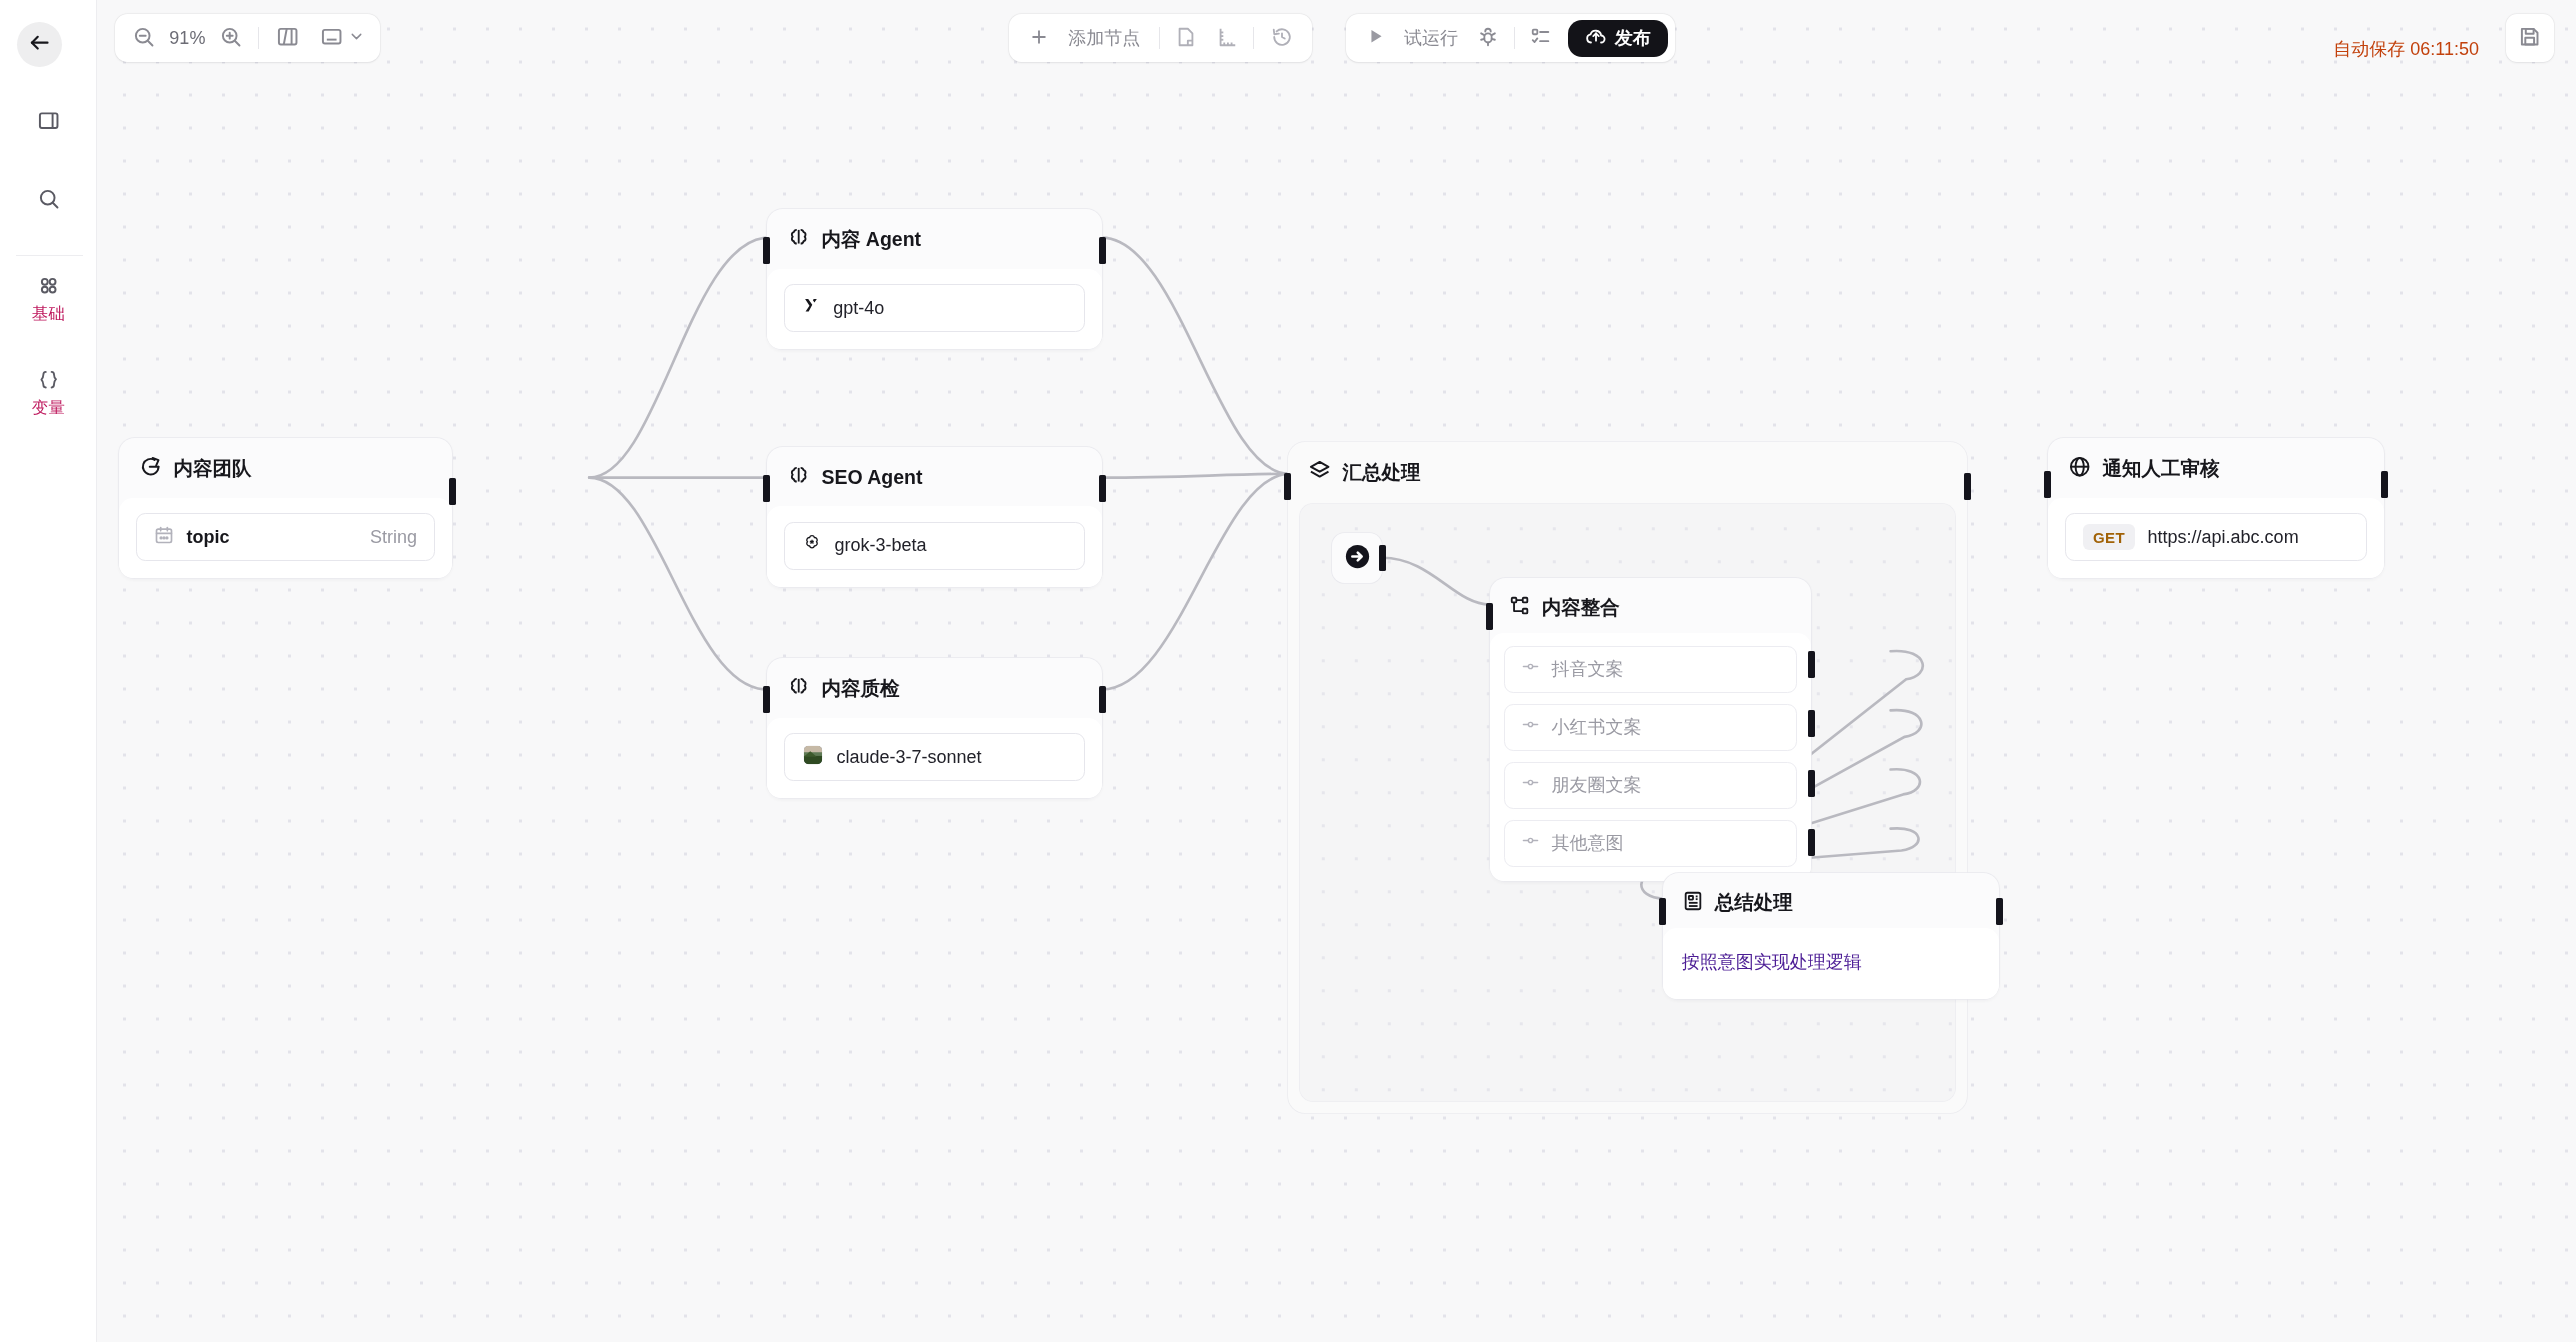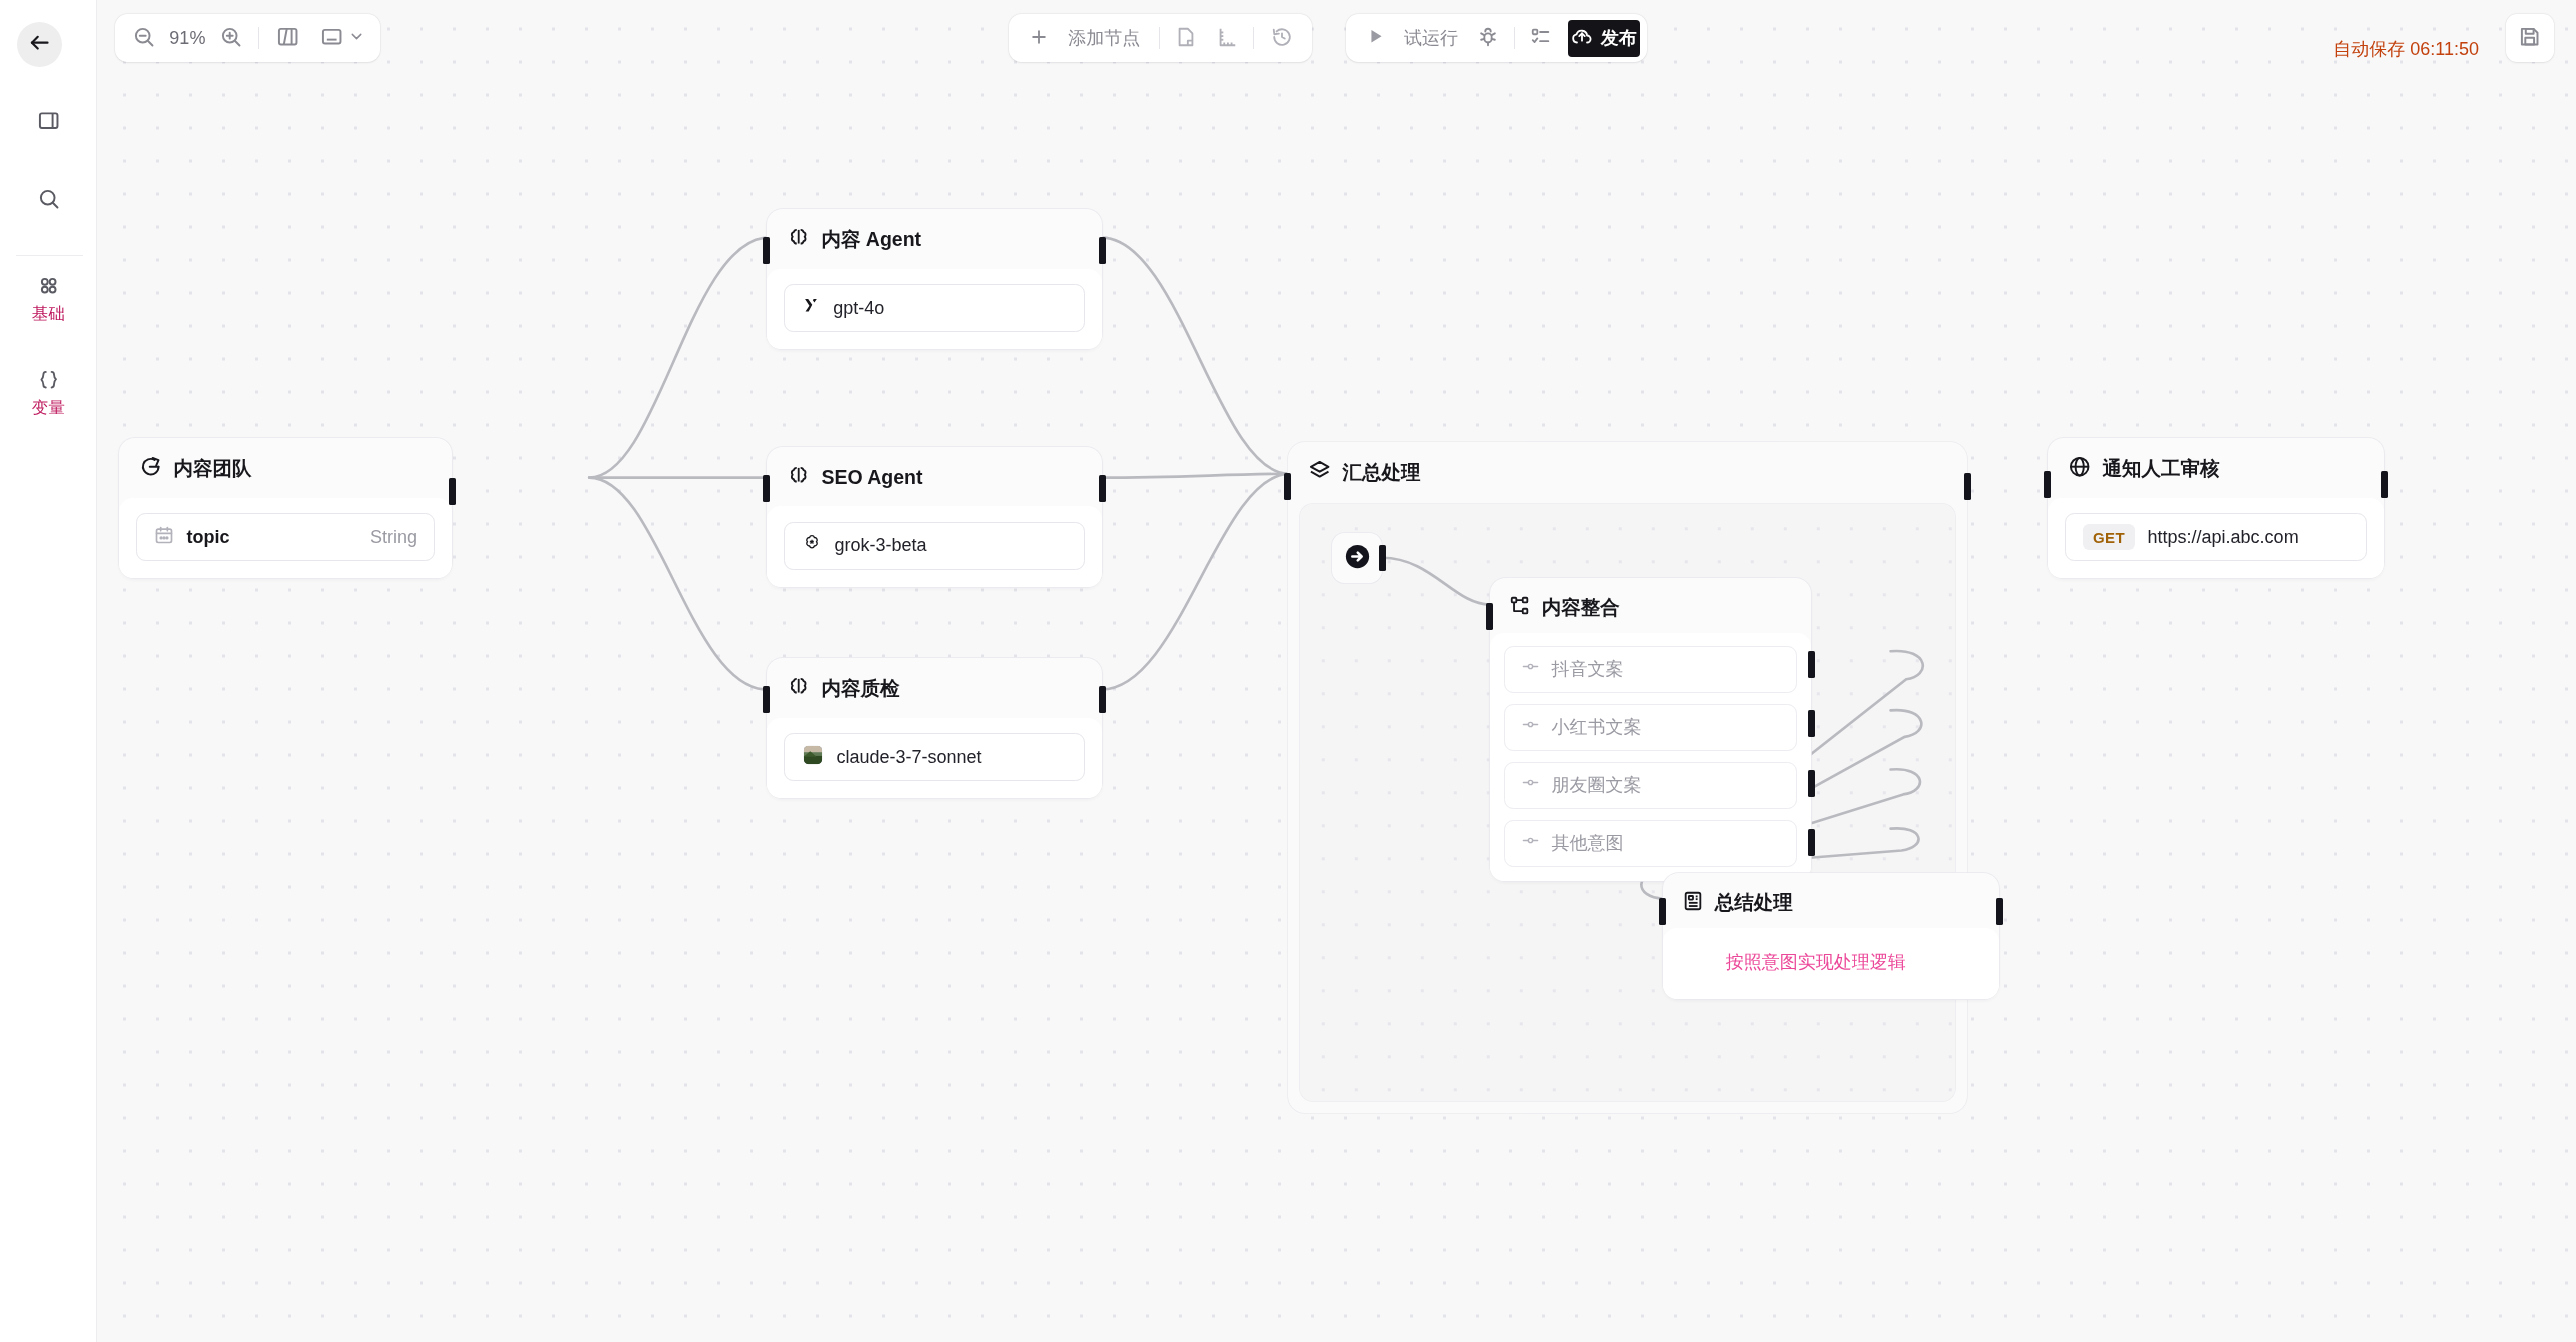--- a/index.html
+++ b/index.html
@@ -48,22 +48,22 @@
   .bar-txt { font-size: 18px; color: #8a8a92; white-space: nowrap; }
   .zoom-val { font-size: 18px; color: #6c6c75; min-width: 45px; text-align: center; }
   .vsep { width: 0.8px; height: 22px; background: #e6e6ea; margin: 0 6.2px; }
 
   #zoombar { left: 115px; top: 14px; padding: 0 9.3px; gap: 1.6px; }
   #nodebar { left: 1009px; top: 14px; padding: 0 7.8px; }
   #runbar  { left: 1346px; top: 14px; padding: 0 7.8px 0 11px; }
 
   .publish {
     display: flex; align-items: center; gap: 7.8px;
-    background: #131318; color: #ffffff; border-radius: 4px;
-    height: 37px; padding: 0 3px; margin-left: 6.2px; cursor: pointer;
+    background: #131318; color: #ffffff; border-radius: 14px;
+    height: 37px; padding: 0 17px; margin-left: 6.2px; cursor: pointer;
   }
   .publish-txt { font-size: 18px; color: #fff; font-weight: 600; }
 
   #autosave { position: absolute; right: 97px; top: 37px; font-size: 18px; color: #c2410c; white-space: nowrap; }
   #savebtn {
     position: absolute; right: 22px; top: 14px; width: 48px; height: 48px;
     background: #fff; border-radius: 11px; display: flex; align-items: center; justify-content: center;
     box-shadow: 0 0.8px 2.3px rgba(20,20,35,.07), 0 0 0 0.8px rgba(20,20,35,.035); cursor: pointer;
   }
 
@@ -359,21 +359,21 @@
                 <rect x="7.5" y="6.5" width="4.5" height="4" rx="0.6"></rect>
                 <line x1="15" y1="7" x2="17" y2="7"></line>
                   <line x1="15" y1="10" x2="17" y2="10"></line>
                 <line x1="7.5" y1="14" x2="17" y2="14"></line>
                   <line x1="7.5" y1="17.5" x2="17" y2="17.5"></line>
               </svg>
             </span>
             <span class="node-title">总结处理</span>
           </div>
           <div class="node-body" style="padding:22px 18.7px 25px 18.7px;">
-            <span style="font-size:18px; color:#ec4899;margin-left:44px;">按照意图实现处理逻辑</span>
+            <span style="font-size:18px; color:#4c1d95;">按照意图实现处理逻辑</span>
           </div>
           <div class="handle" style="left:-3.9px; top:25px;"></div>
           <div class="handle" style="right:-3.9px; top:25px;"></div>
         </div>
       </div>
 
       <div class="handle" style="left:-3.9px; top:31px;"></div>
       <div class="handle" style="right:-3.9px; top:31px;"></div>
     </div>
 

